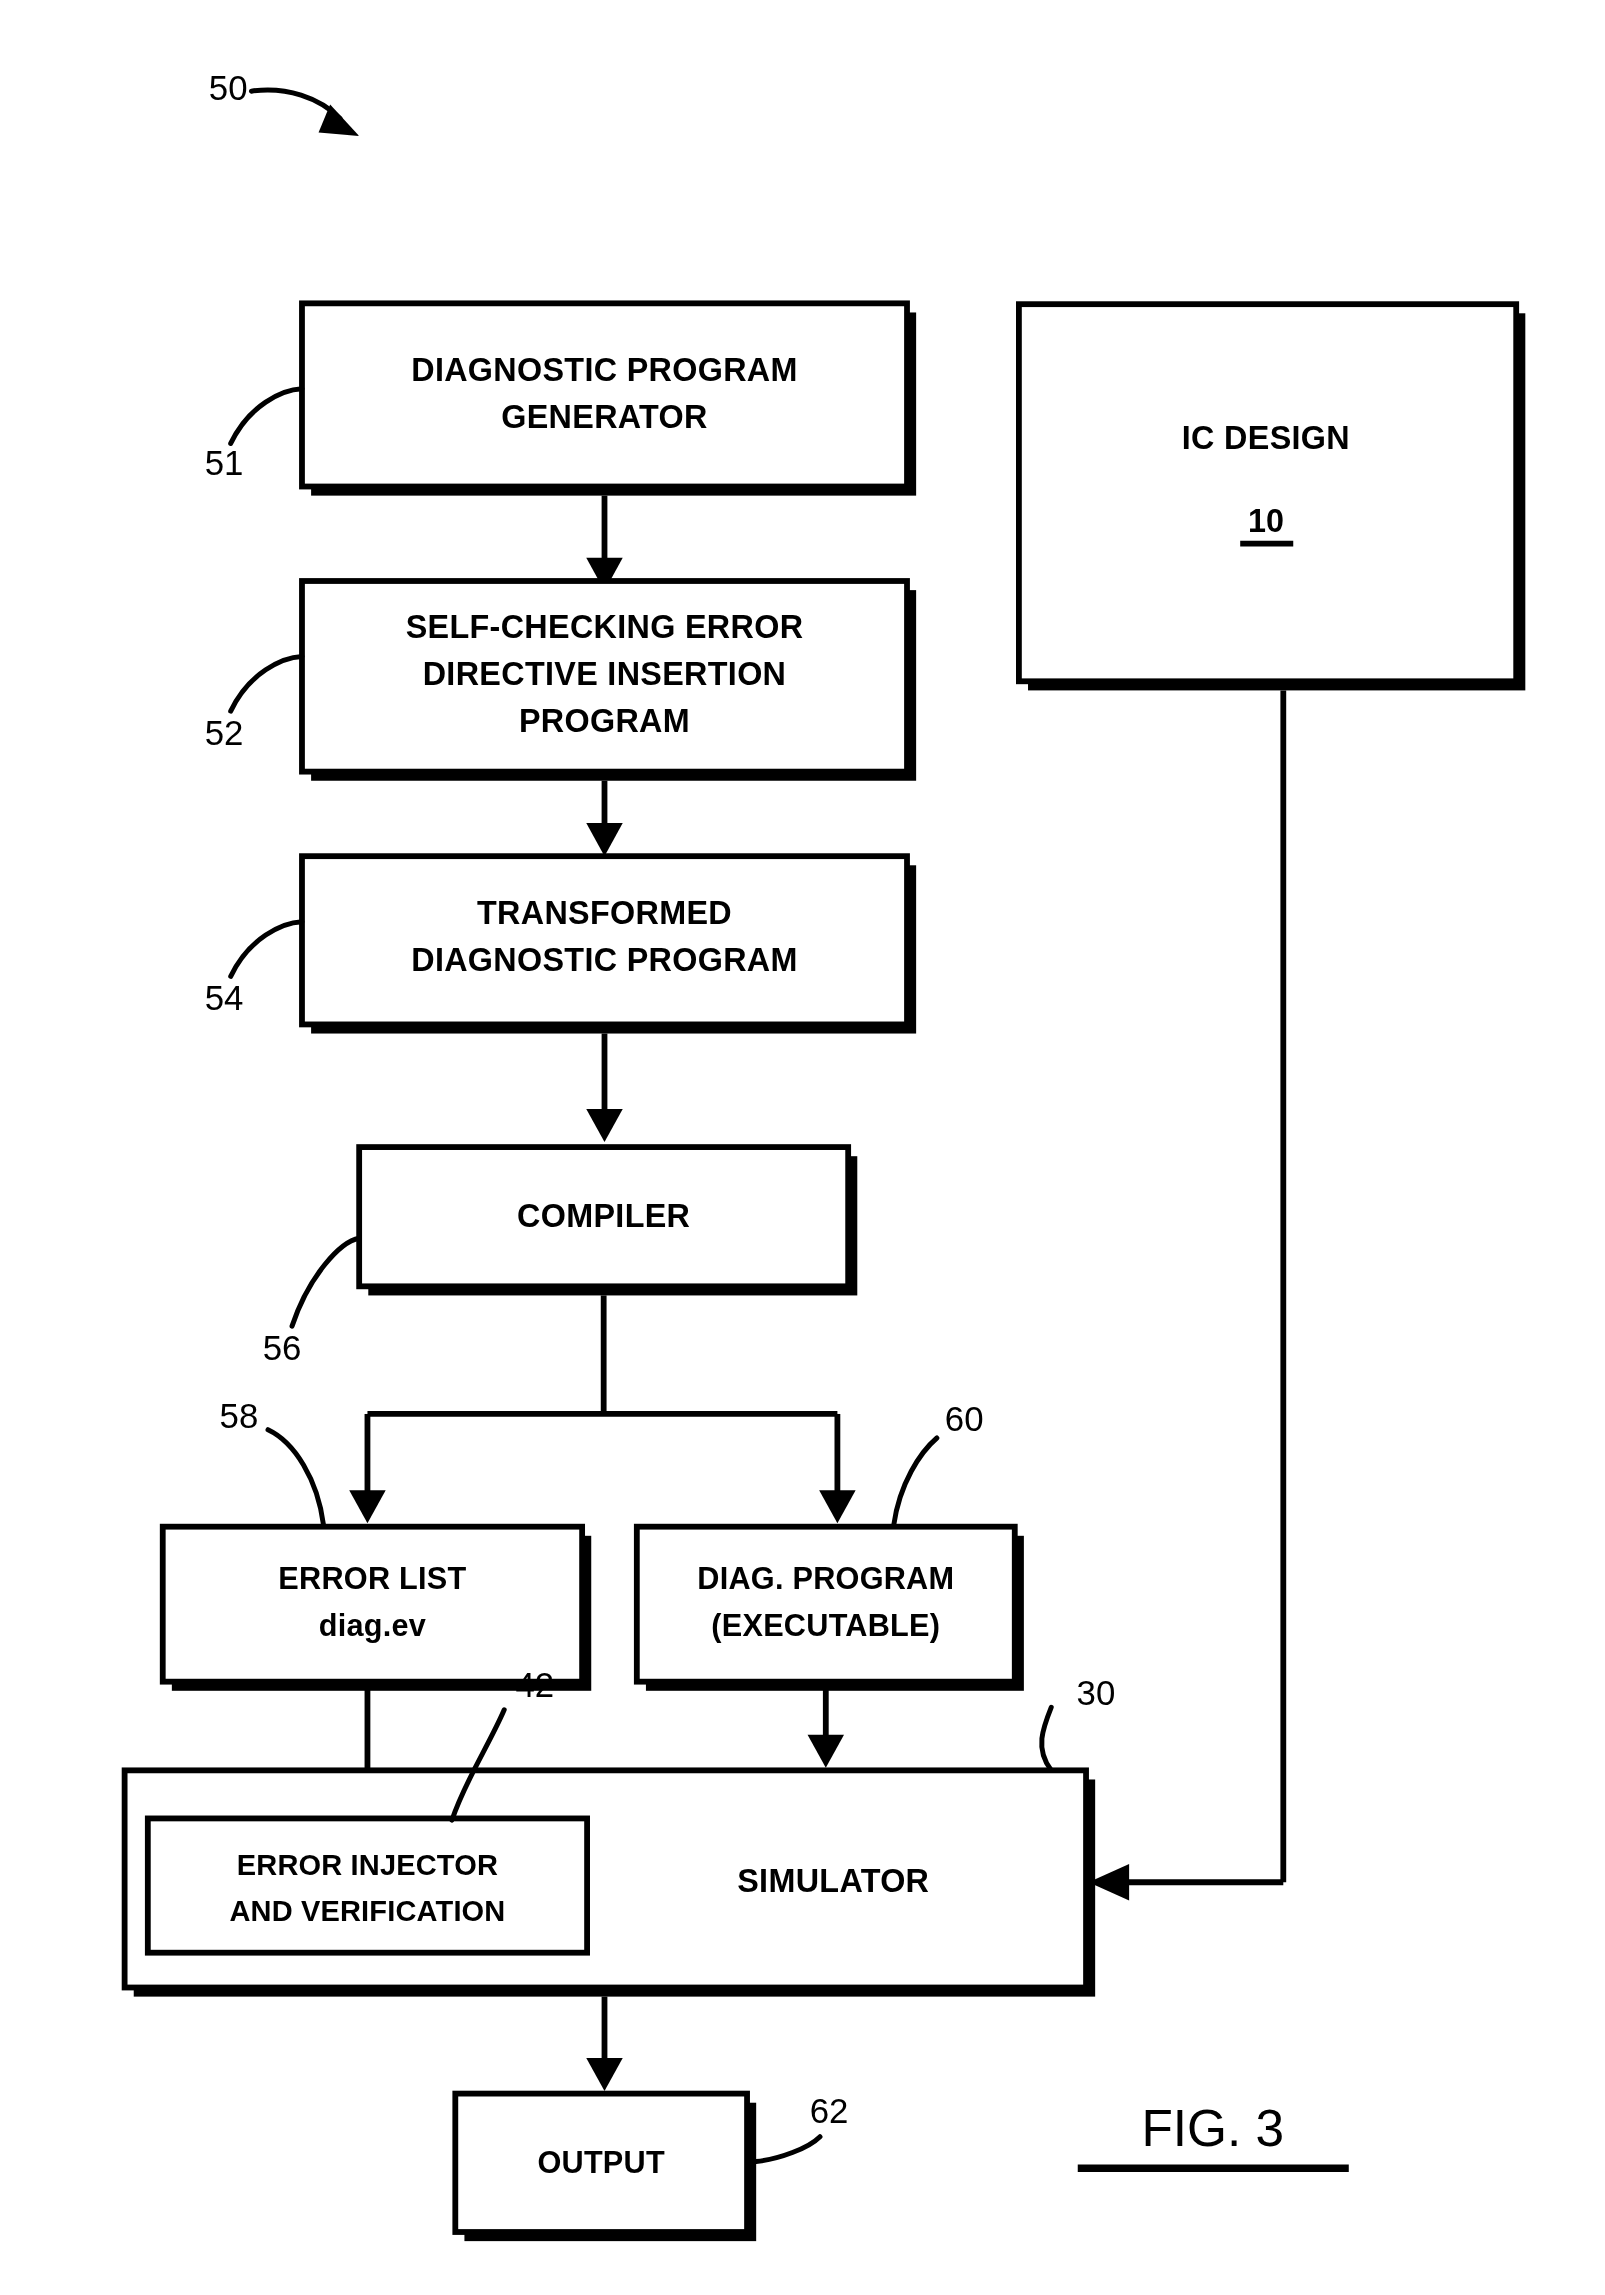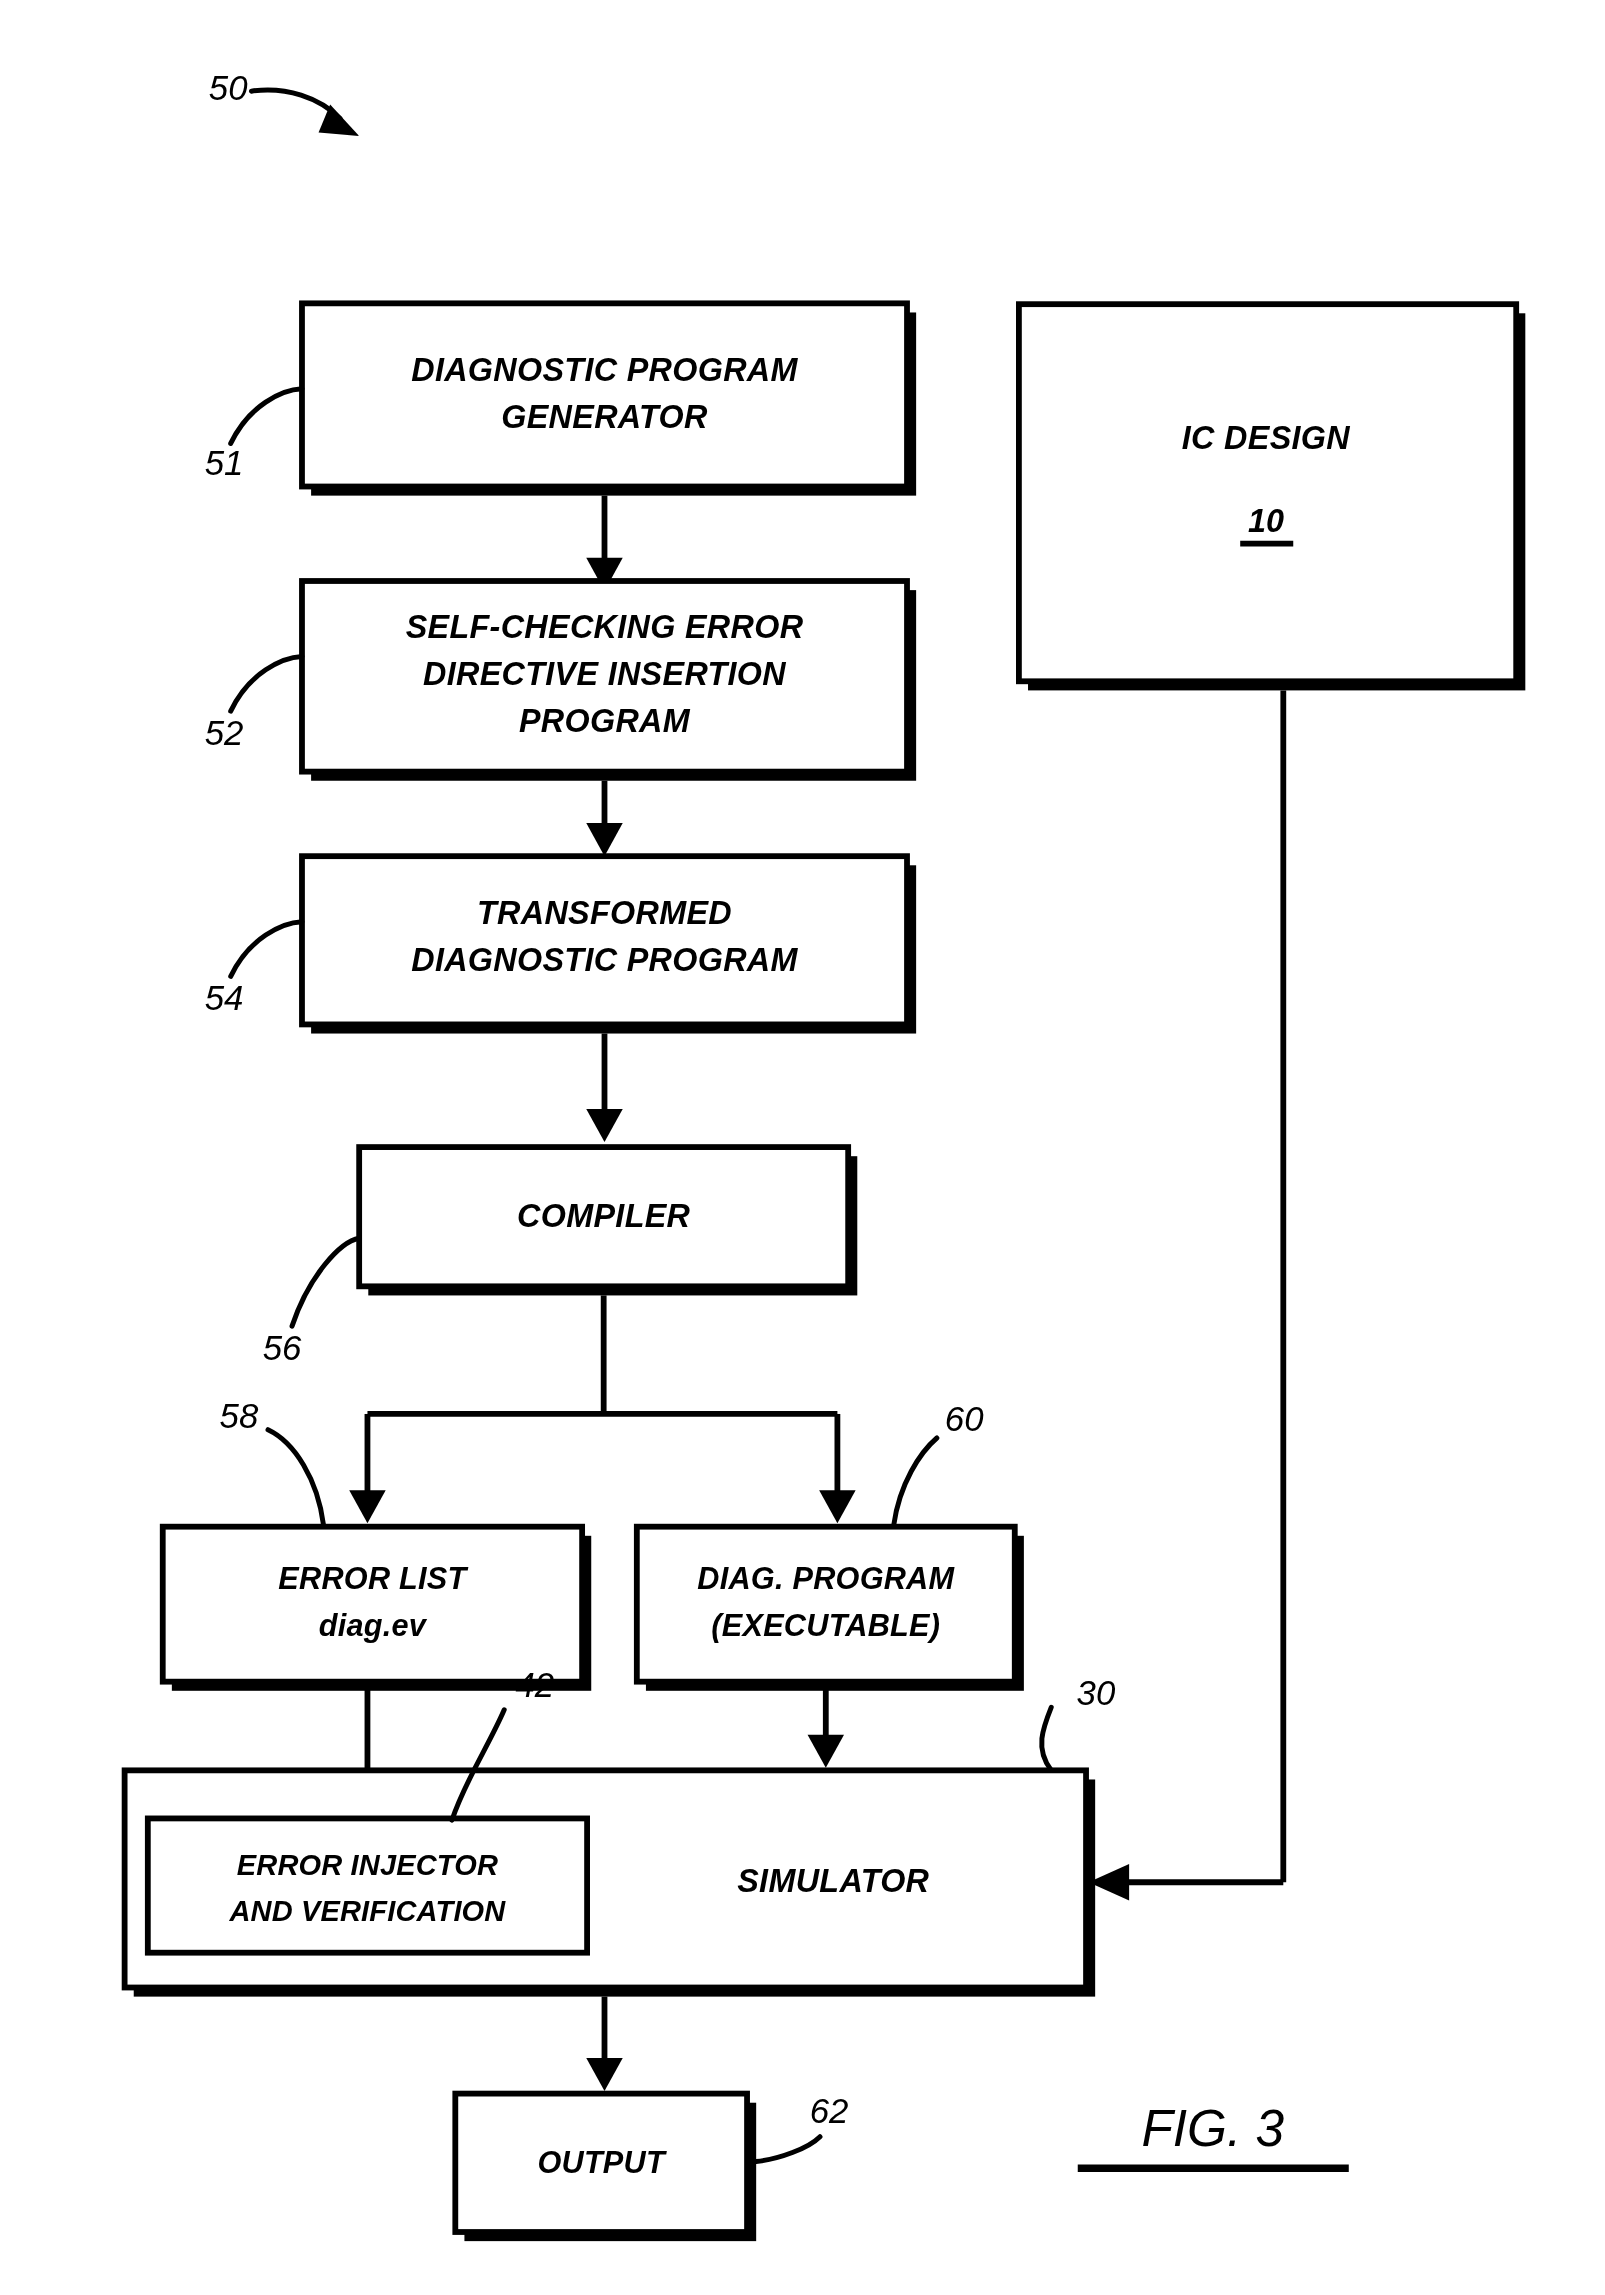--- a/index.html
+++ b/index.html
@@ -12,21 +12,20 @@
     height: 2295px;
     position: relative;
     font-family: "Liberation Sans", sans-serif;
     overflow: hidden;
   }
   #figure-root {
     position: absolute;
     left: 0; top: 0;
     width: 1606px;
     height: 2295px;
-    font-style: italic;
   }
   svg { display: block; }
 
   
   .box-text {
     font-family: "Liberation Sans", sans-serif;
     font-weight: bold;
     fill: #000000;
     text-anchor: middle;
     dominant-baseline: middle;

